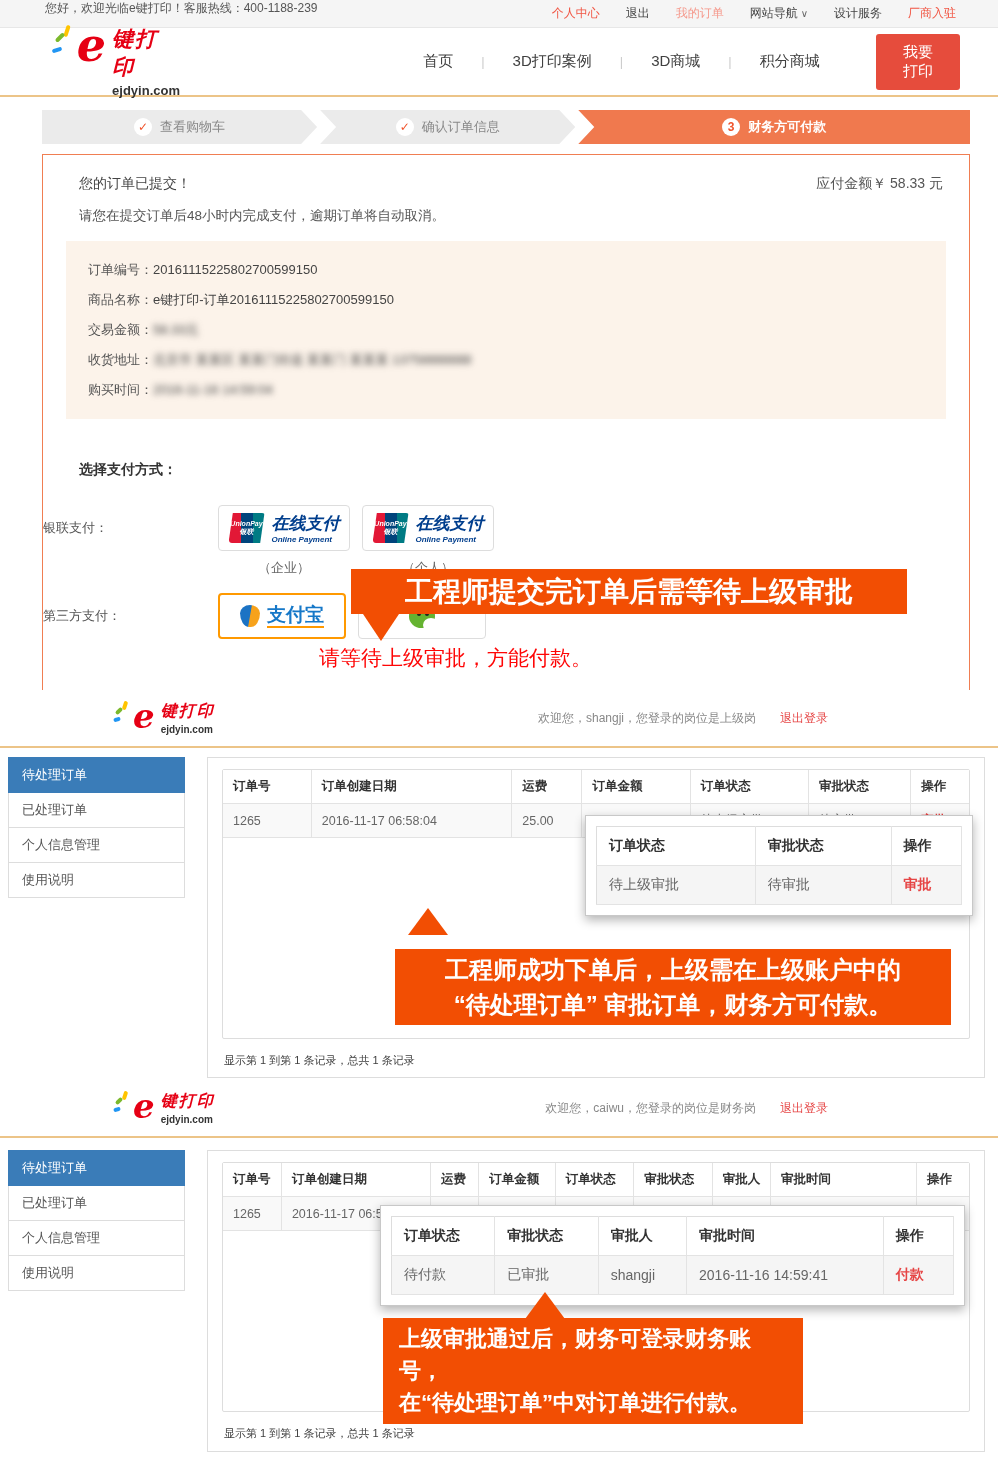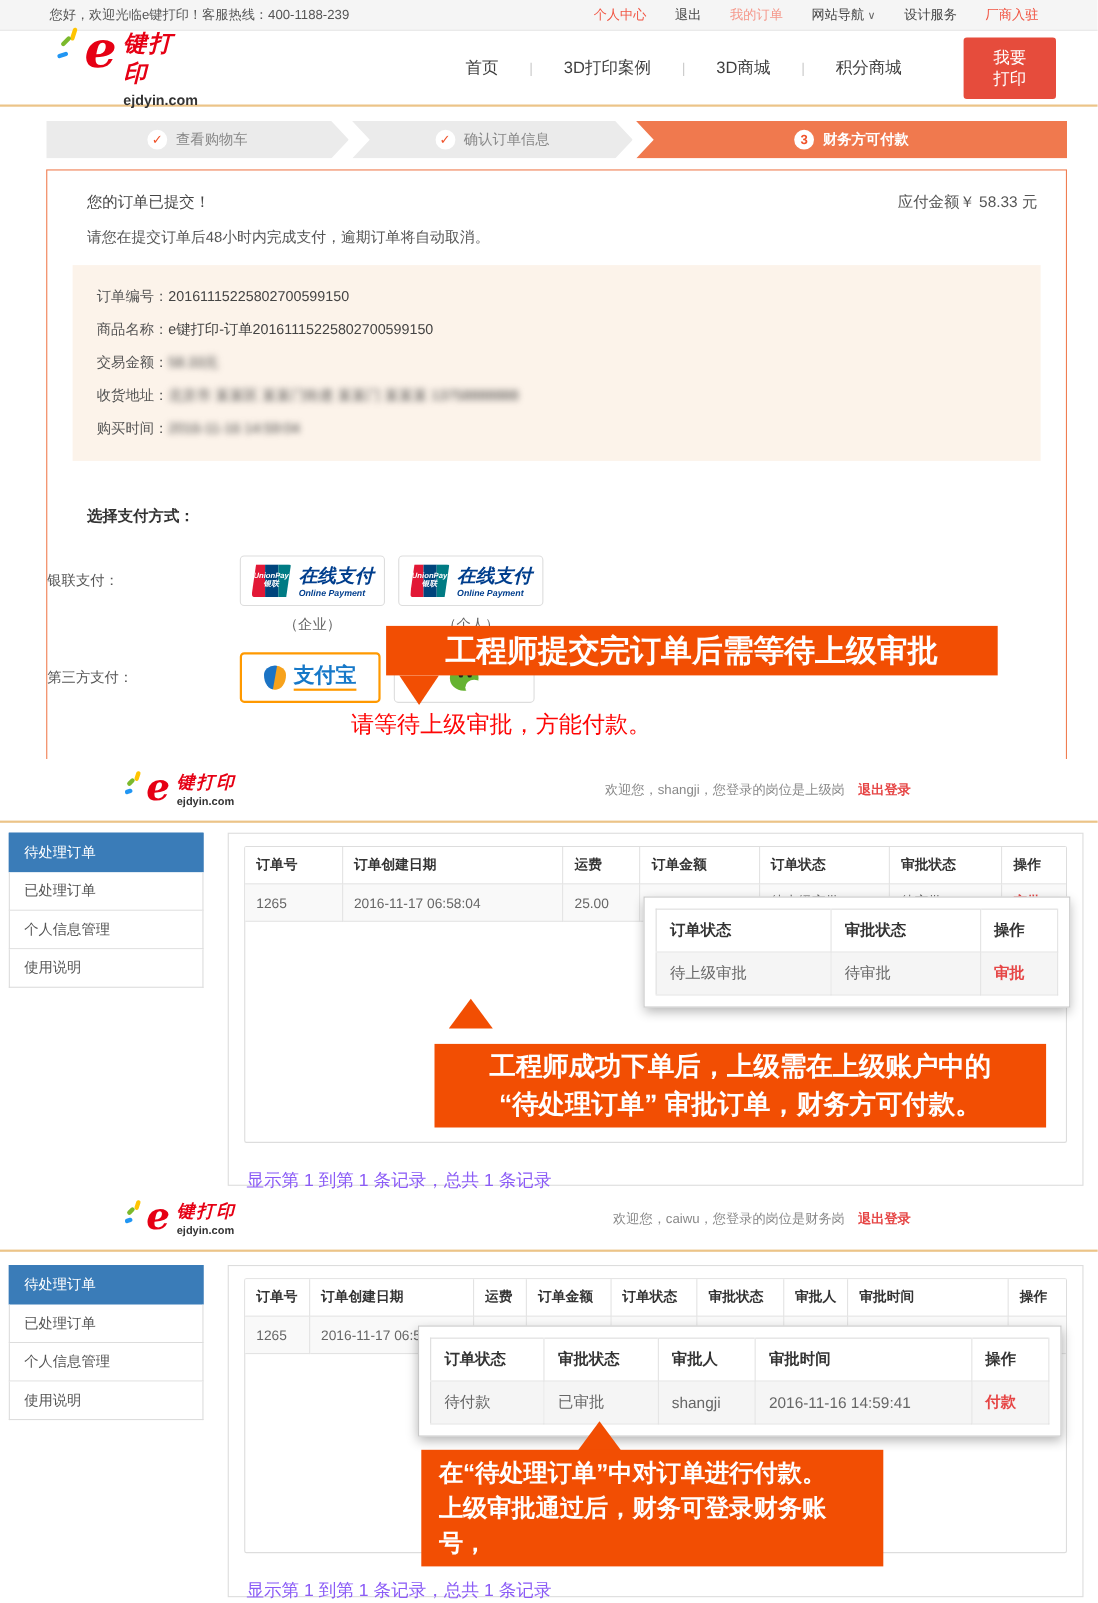--- a/index.html
+++ b/index.html
@@ -2,21 +2,21 @@
 <html><head>
 <meta charset="utf-8">
 <style>
   * { box-sizing: border-box; margin: 0; padding: 0; }
   body { font-family: "Liberation Sans", "DejaVu Sans", sans-serif; background: #fff; color: #333; }
   .page { width: 998px; margin: 0 auto; position: relative; background: #fff; }
 
   
   .sec1 { position: relative; height: 690px; overflow: hidden; }
   .topbar { height: 28px; background: #f5f5f5; border-bottom: 1px solid #e7e7e7;
-            display: flex; align-items: center; font-size: 12px; color: #555; padding: 0 54px 0 45px; }
+            display: flex; font-size: 12px; color: #555; padding: 0 42px 0 45px; }
   .topbar .right { margin-left: auto; display: flex; gap: 26px; align-items: center; }
   .lnk { cursor: pointer; text-decoration: none; color: #444; }
   .lnk.red { color: #f15543; }
   .lnk.salmon { color: #f5978a; }
   .caret { font-size: 10px; color: #666; margin-left: 3px; }
 
   .mainhead { height: 69px; border-bottom: 2px solid #ecc488; display: flex; align-items: center; padding: 0 38px 0 55px; }
   .logo { display: flex; align-items: flex-start; gap: 6px; position: relative; }
   .logo .sparks { position: relative; width: 16px; height: 40px; }
   .logo .sparks i { position: absolute; display: block; border-radius: 3px; }
@@ -89,35 +89,35 @@
   .tri-down { position: absolute; z-index: 6; width: 0; height: 0; border-left: 18px solid transparent; border-right: 18px solid transparent;
               border-top: 27px solid #f24e03; left: 320px; top: 459px; }
   .note-red { position: absolute; left: 276px; top: 489px; color: #fe0606; font-size: 21px; font-weight: normal; z-index: 6; }
 
   
   .backend { position: relative; }
   .sec2 { height: 390px; }
   .sec3 { height: 377px; }
   .bhead { height: 58px; border-bottom: 2px solid #ecc488; display: flex; align-items: center; padding: 0 170px 0 115px; }
   .bhead .welcome { margin-left: auto; font-size: 12px; color: #888; }
-  .bhead .logout { margin-left: 12px; font-size: 12px; color: #e64545; font-weight: bold; cursor: pointer; white-space: nowrap; }
+  .bhead .logout { margin-left: 24px; font-size: 12px; color: #e64545; font-weight: normal; cursor: pointer; white-space: nowrap; }
   .sidebar { position: absolute; left: 8px; width: 177px; }
   .side-item { font-size: 13px; color: #555; padding: 8px 13px; border: 1px solid #ddd; border-top: none; background: #fff; cursor: pointer; }
   .side-item.first { border-top: 1px solid #ddd; }
   .side-item.active { background: #3a7cb8; color: #fff; border-color: #3a7cb8; }
   .panel { position: absolute; left: 207px; right: 13px; border: 1px solid #ddd; background: #fff; padding: 11px 14px; }
   .innerbox { border: 1px solid #ddd; border-radius: 2px; }
   table.grid { width: 100%; border-collapse: collapse; table-layout: fixed; font-size: 12.5px; }
   table.grid th, table.grid td { border-right: 1px solid #e3e3e3; border-bottom: 1px solid #e3e3e3;
     padding: 8px 10px; text-align: left; white-space: nowrap; overflow: hidden; }
   table.grid th { color: #333; font-weight: bold; background: #fff; }
   table.grid td { color: #666; background: #f9f9f9; }
   table.grid th:last-child, table.grid td:last-child { border-right: none; }
   .action { color: #e64545; cursor: pointer; font-weight: bold; }
-  .pagetext { font-size: 16px; color: #8b5cf6; margin-top: 24px; padding-left: 2px; }
+  .pagetext { font-size: 11px; color: #404040; margin-top: 14px; padding-left: 2px; }
 
   .zoombox { position: absolute; background: #fff; border: 1px solid #c8c8c8; box-shadow: 0 4px 10px rgba(0,0,0,.3);
              padding: 10px; z-index: 5; }
   table.zgrid { width: 100%; border-collapse: collapse; table-layout: fixed; font-size: 14px; border: 1px solid #ddd; }
   table.zgrid th, table.zgrid td { border-right: 1px solid #e3e3e3; border-bottom: 1px solid #e3e3e3;
     padding: 10px 12px; text-align: left; white-space: nowrap; overflow: hidden; }
   table.zgrid th { font-weight: bold; color: #333; }
   table.zgrid td { color: #666; background: #f5f5f5; }
   .tri-up { position: absolute; z-index: 6; width: 0; height: 0; border-left: 20px solid transparent; border-right: 20px solid transparent;
             border-bottom: 27px solid #f24e03; }
@@ -452,18 +452,18 @@
           <td>shangji</td>
               <td>2016-11-16 14:59:41</td>
           <td><a class="action">付款</a></td>
         </tr>
       </tbody>
         </table>
     </div>
 
     <div class="tri-up" style="left:525px; top:212px;"></div>
     <div class="banner banner-left" style="left:383px; top:238px; width:420px;">
+      <div>上级审批通过后，财务可登录财务账号，</div>
       <div>在“待处理订单”中对订单进行付款。</div>
-      <div>上级审批通过后，财务可登录财务账号，</div>
     </div>
   </div>
 
 </div>
 
 </body></html>

